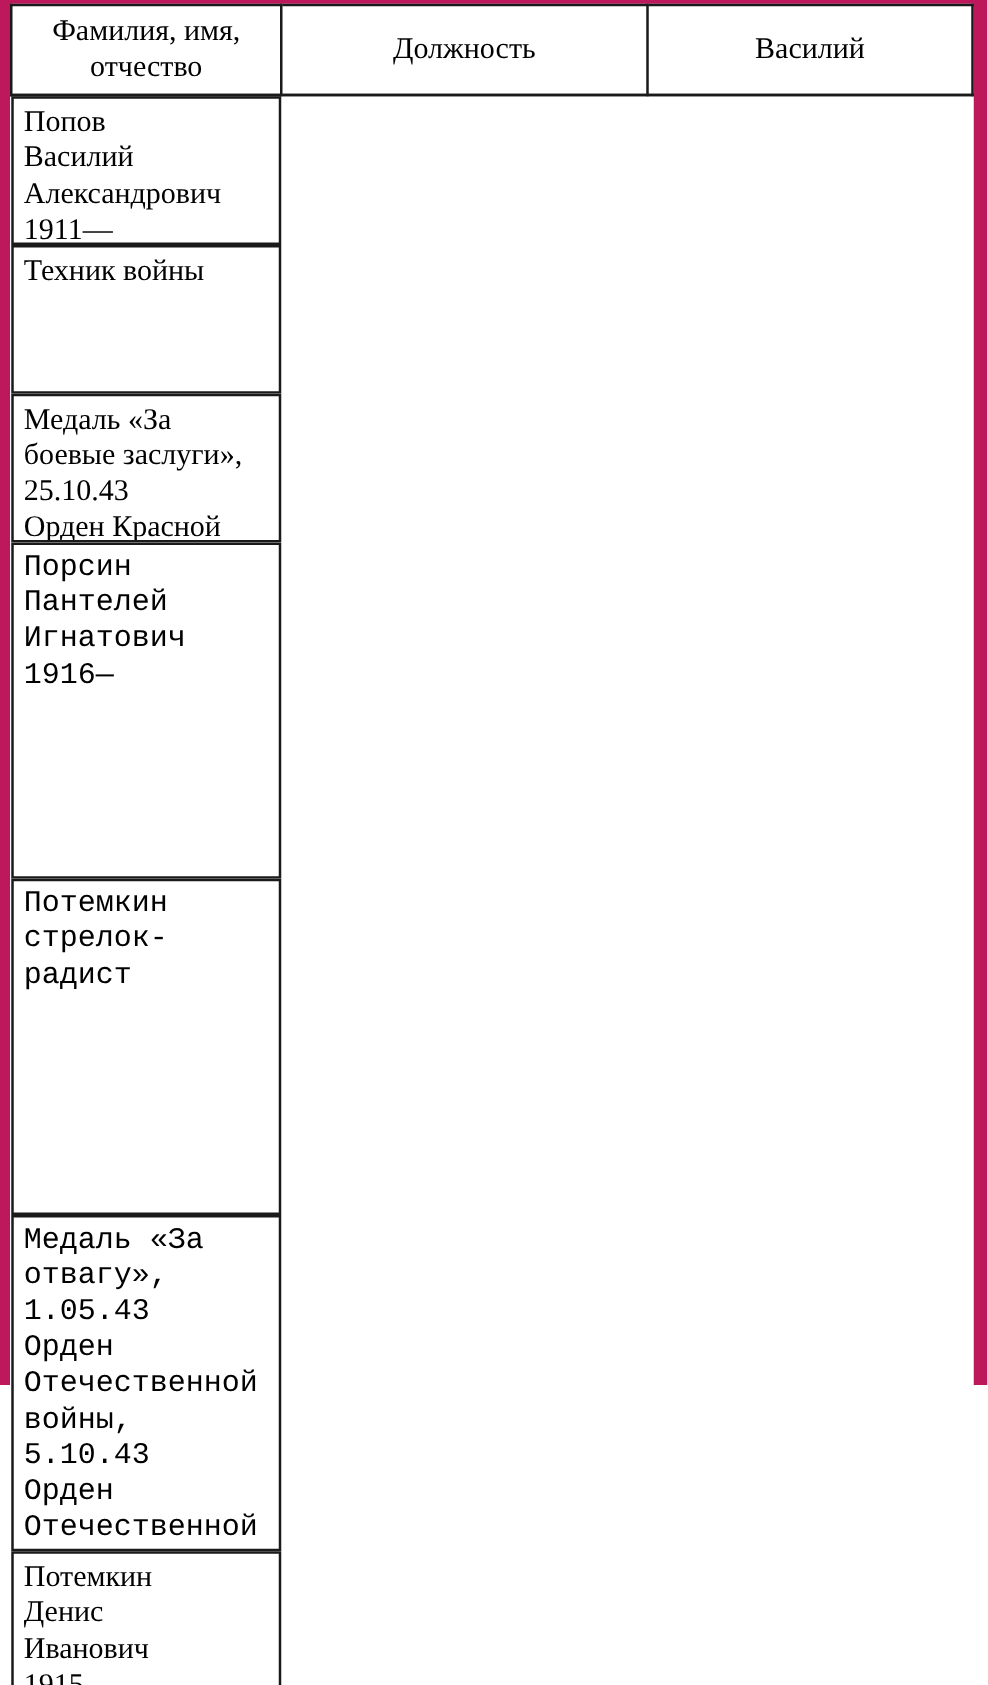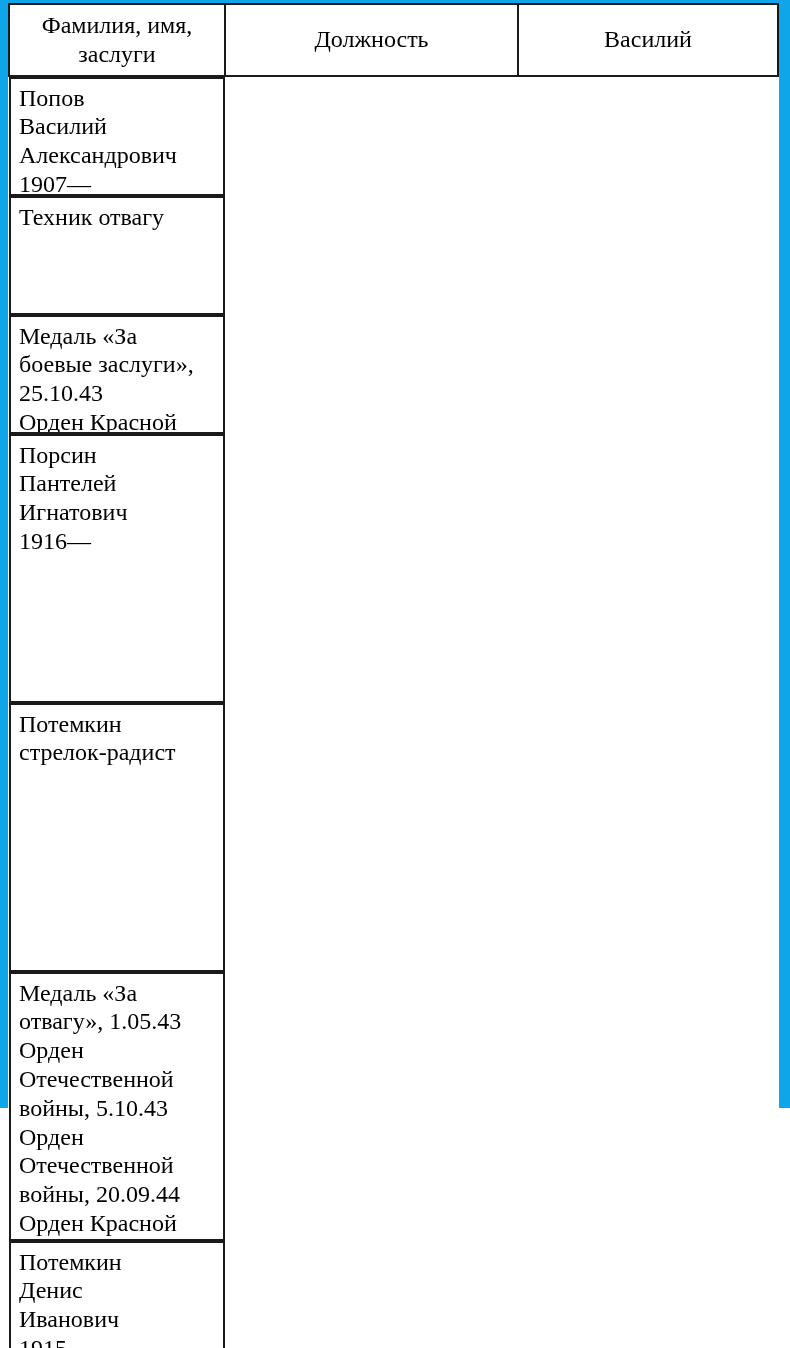--- a/index.html
+++ b/index.html
@@ -11,21 +11,21 @@
     width: 790px;
     height: 1348px;
     font-family: "Liberation Serif", "DejaVu Serif", serif;
     color: #000000;
     overflow: hidden;
   }
   #page {
     position: relative;
     width: 790px;
     height: 1108px;
-    background: #0ea5e9;
+    background: #be185d;
   }
   table.awards-table {
     position: absolute;
     left: 8px;
     top: 3px;
     width: 769px;
     border-collapse: collapse;
     table-layout: fixed;
     background: #ffffff;
   }
@@ -53,53 +53,53 @@
   col.col-award  { width: 260px; }
 
   .cell-line {
     display: block;
     white-space: pre-wrap;
   }
   .hdr-line { display: block; }
 
   
   tr.row-h1  td { height: 106px; }
-  tr.row-h2  td { height: 256px; }
+  tr.row-h2  td { height: 256px; font-family: Liberation Mono, monospace; }
   tr.row-h3  td { height: 101px; }
 </style>
 </head>
 <body>
 
 <div id="page">
 
   <table class="awards-table">
     <colgroup>
       <col class="col-name">
       <col class="col-post">
       <col class="col-award">
     </colgroup>
 
     <thead>
       <tr>
         <th>
           <span class="hdr-line">Фамилия, имя,</span>
-          <span class="hdr-line">заслуги</span>
+          <span class="hdr-line">отчество</span>
         </th>
         <th>Должность</th>
         <th>Василий</th>
       </tr>
     </thead>
 
     <tbody>
       <tr class="row-h1">
         <td class="cell-line">Попов
 Василий
 Александрович
-1907—</td>
-        <td class="cell-line">Техник отвагу</td>
+1911—</td>
+        <td class="cell-line">Техник войны</td>
         <td class="cell-line">Медаль «За боевые заслуги», 25.10.43
 Орден Красной Звезды, 12.05.45</td>
       </tr>
       <tr class="row-h2">
         <td class="cell-line">Порсин
 Пантелей
 Игнатович
 1916—</td>
         <td class="cell-line">Потемкин стрелок-радист</td>
         <td class="cell-line">Медаль «За отвагу», 1.05.43

